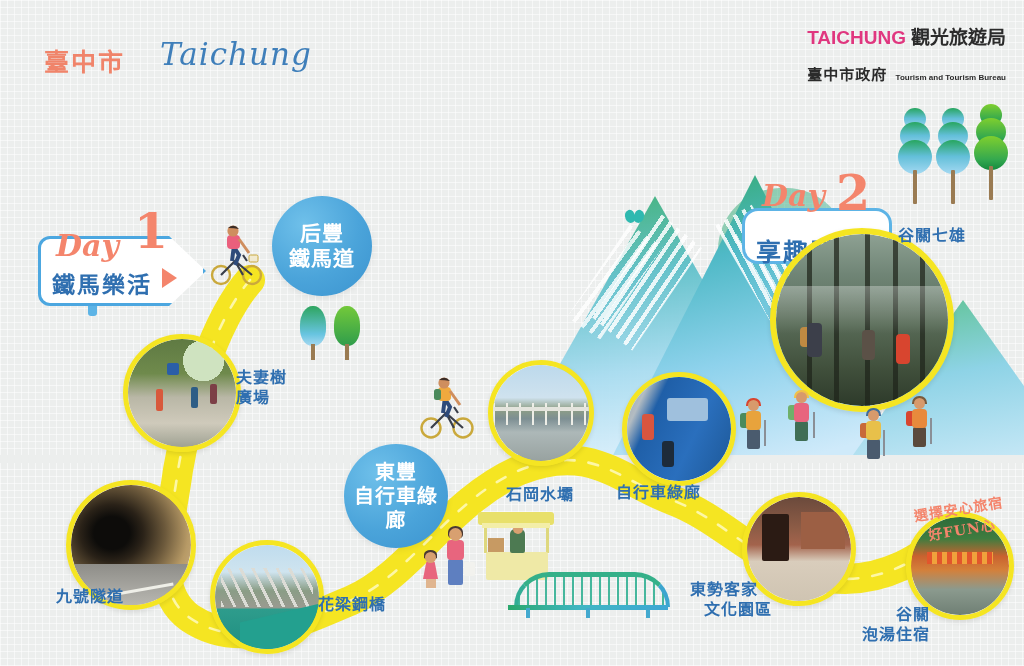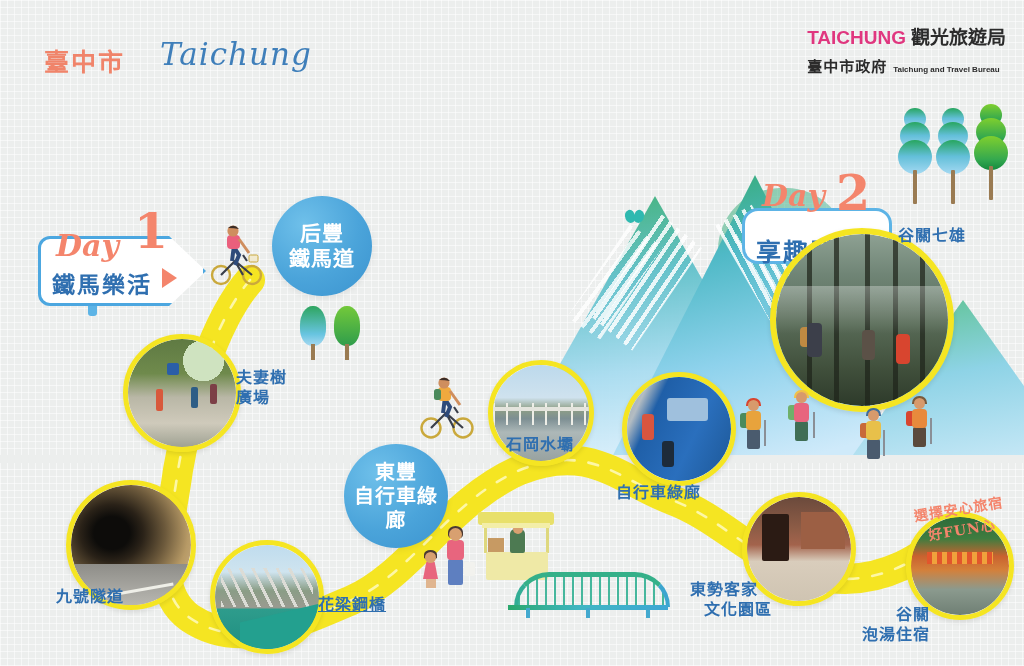--- a/index.html
+++ b/index.html
@@ -39,21 +39,21 @@
   #bubble .shadow{
     position:absolute;left:6px;top:8px;width:92px;height:66px;border-radius:50%/46%;
     border:2px solid #f6b9a6;z-index:-1;
   }
 
   
   #logo{right:18px;top:28px;text-align:left;}
   #logo .row1{display:flex;align-items:flex-end;gap:5px;}
   #logo .tc{font-size:19px;font-weight:bold;color:#e0377f;letter-spacing:0px;line-height:1;}
   #logo .bureau{font-size:19px;font-weight:bold;color:#2b2b2b;letter-spacing:0;line-height:1;}
-  #logo .row2{display:flex;align-items:flex-end;gap:6px;margin-top:12px;}
+  #logo .row2{display:flex;align-items:flex-end;margin-top:20px;justify-content:space-between;}
   #logo .gov{font-size:15px;font-weight:bold;color:#2b2b2b;letter-spacing:1px;line-height:1;}
   #logo .eng{font-size:8px;font-weight:bold;color:#2b2b2b;line-height:1;}
 
   
   .mtn{position:absolute;}
   #mtn-back{left:505px;top:196px;width:300px;height:265px;
     background:linear-gradient(170deg,#36ad69 0%,#5fc0c9 32%,#a8dcf0 62%,#d7eefb 88%, #e6f4fc 100%);
     clip-path:polygon(50% 0,100% 100%,0 100%);opacity:.95;}
   #mtn-front{left:610px;top:175px;width:290px;height:286px;
     background:linear-gradient(165deg,#2fa862 0%,#4fb9c6 30%,#8ed2ec 60%,#cfeafa 92%);
@@ -186,22 +186,22 @@
   #pc-hike .h1b{position:absolute;left:14%;top:54%;width:13px;height:20px;background:#c08a42;border-radius:4px;}
   #pc-hike .h2{position:absolute;left:50%;top:56%;width:13px;height:30px;background:#5b5147;border-radius:4px;}
   #pc-hike .h3{position:absolute;left:70%;top:58%;width:14px;height:30px;background:#d8452f;border-radius:4px;}
   #pc-hike .mist{position:absolute;left:0;top:30%;width:100%;height:28%;
     background:linear-gradient(180deg,rgba(255,255,255,.30),rgba(255,255,255,0));}
 
   
   .lab{position:absolute;color:#2f6fb0;font-weight:bold;font-size:16px;line-height:1.28;letter-spacing:1px;}
   #lab-fuqi{left:236px;top:368px;}
   #lab-tunnel{left:56px;top:587px;}
-  #lab-hualiang{left:318px;top:595px;text-decoration:underline;}
-  #lab-dam{left:506px;top:435px;}
+  #lab-hualiang{left:318px;top:595px;}
+  #lab-dam{left:506px;top:485px;}
   #lab-zerodan{left:616px;top:483px;}
   #lab-hakka{left:690px;top:580px;}
   #lab-guguan{left:862px;top:605px;text-align:right;}
   #lab-seven{left:898px;top:226px;}
 
   
   #slogan{left:906px;top:498px;width:110px;height:52px;transform:rotate(-9deg);
     font-family:"DejaVu Serif",serif;font-weight:bold;color:#f4856c;text-align:center;}
   #slogan .l1{font-size:14px;letter-spacing:1px;}
   #slogan .l2{font-size:14px;letter-spacing:1px;margin-top:1px;}
@@ -335,21 +335,21 @@
   <div class="abs" id="hdr-rom">Taichung</div>
 
 
   <div class="abs" id="logo">
     <div class="row1">
       <span class="tc">TAICHUNG</span>
       <span class="bureau">觀光旅遊局</span>
     </div>
     <div class="row2">
       <span class="gov">臺中市政府</span>
-      <span class="eng">Taichung and Travel Bureau</span>
+      <span class="eng">Tourism and Tourism Bureau</span>
     </div>
   </div>
 
   <div class="abs" id="day1-post"></div>
   <div class="abs" id="day1">
     <div class="plate"></div>
     <div class="lbl">鐵馬樂活</div>
     <div class="arrow"></div>
   </div>
   <div class="abs" id="day1-day">Day</div>

